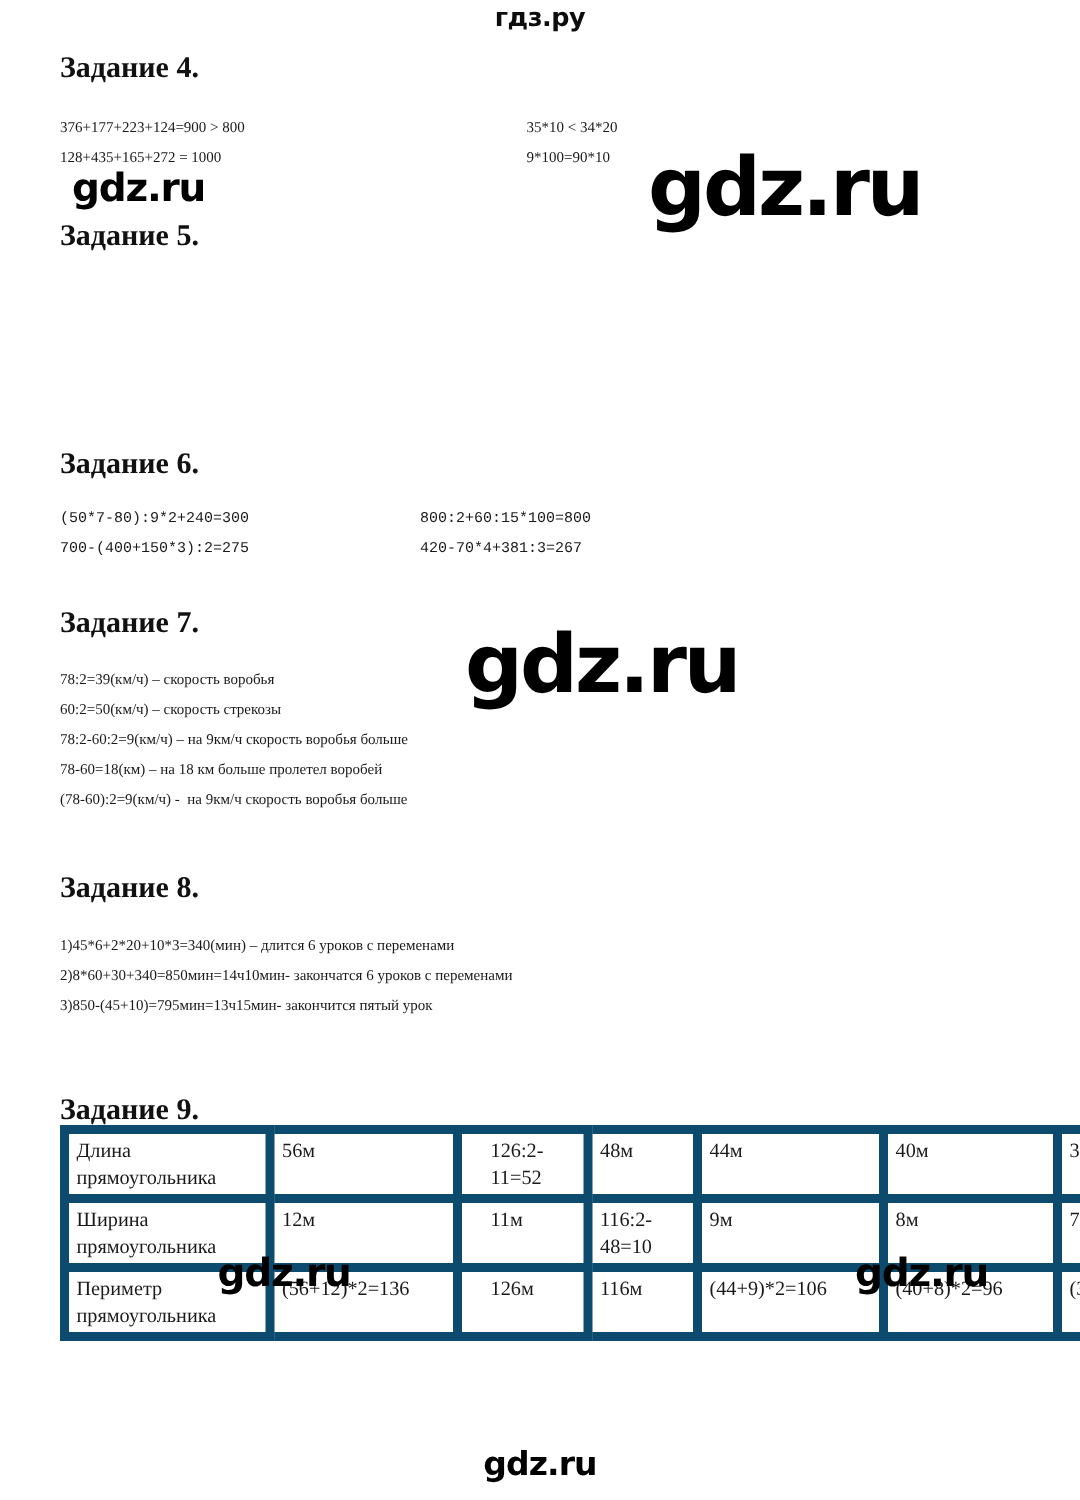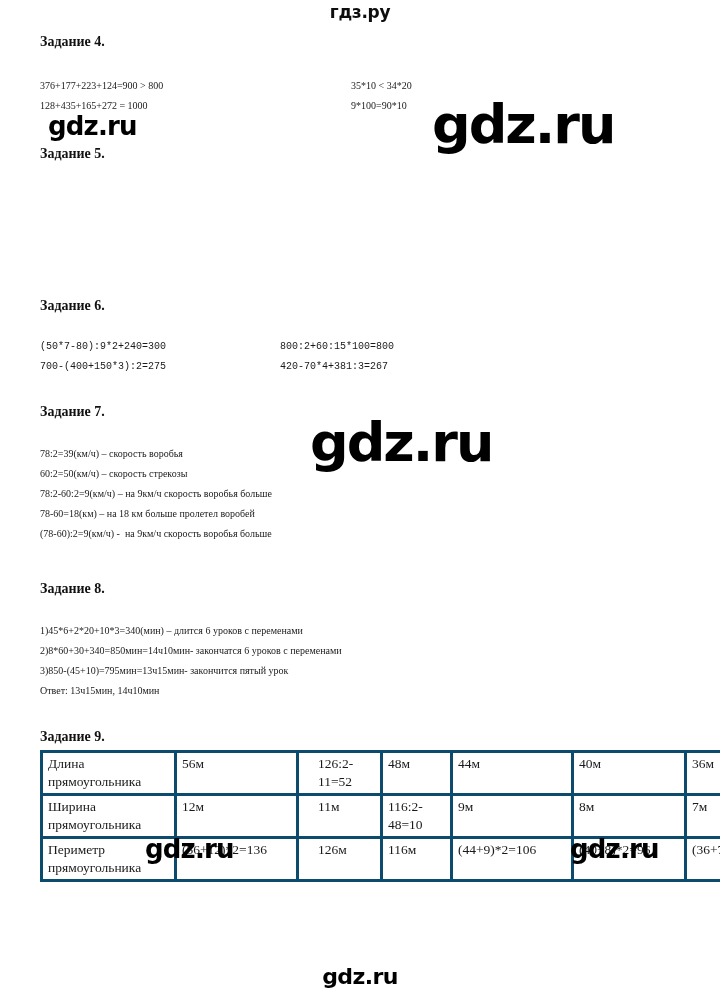--- a/index.html
+++ b/index.html
@@ -31,21 +31,21 @@
     font-family: "DejaVu Sans", "Liberation Sans", sans-serif;
     font-weight: 700;
     font-size: 17px;
     letter-spacing: -0.3px;
     color: #0d0d0d;
   }
 
   .task-heading {
     font-family: "Liberation Serif", "DejaVu Serif", serif;
     font-weight: 700;
-    font-size: 14px;
+    font-size: 20px;
     color: #111;
   }
 
   .line {
     font-size: 10px;
     line-height: 20px;
     white-space: pre;
     color: #1a1a1a;
   }
 
@@ -70,21 +70,21 @@
   table.rect-table {
     position: absolute;
     left: 40px;
     top: 750px;
     width: 638px;
     border-collapse: collapse;
     table-layout: fixed;
     background: transparent;
   }
   table.rect-table td {
-    border: 3px solid #0c4a6e;
+    border: 6px solid #0c4a6e;
     vertical-align: top;
     padding: 2px 4px 3px 5px;
     font-size: 13.5px;
     line-height: 17.5px;
     font-family: "Liberation Serif", "DejaVu Serif", serif;
     color: #1a1a1a;
     height: 34px;
   }
   table.rect-table td.rowlabel { width: 122px; }
   table.rect-table td.c1 { width: 110px; }
@@ -166,21 +166,20 @@
     <div class="line">(78-60):2=9(км/ч) -  на 9км/ч скорость воробья больше</div>
   </div>
 
   <div class="blk" style="top:581px;">
     <div class="task-heading">Задание 8.</div>
   </div>
   <div class="blk" style="top:621px;">
     <div class="line">1)45*6+2*20+10*3=340(мин) – длится 6 уроков с переменами</div>
     <div class="line">2)8*60+30+340=850мин=14ч10мин- закончатся 6 уроков с переменами</div>
     <div class="line">3)850-(45+10)=795мин=13ч15мин- закончится пятый урок</div>
-    <div class="line">Ответ: 13ч15мин, 14ч10мин</div>
   </div>
 
   <div class="blk" style="top:729px;">
     <div class="task-heading">Задание 9.</div>
   </div>
 
   <table class="rect-table">
     <tbody>
       <tr>
         <td class="rowlabel">Длина прямоугольника</td>

